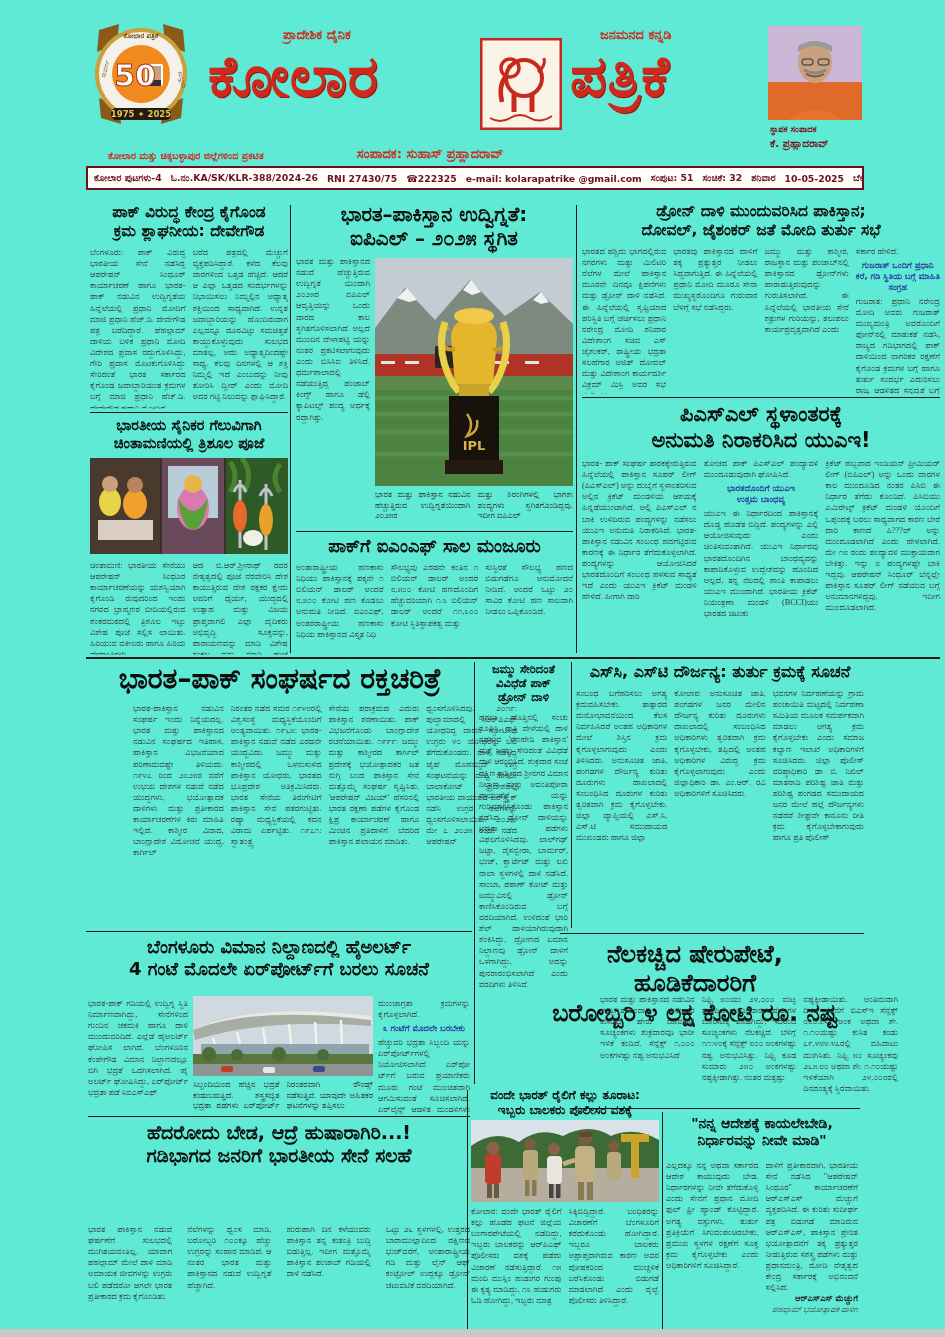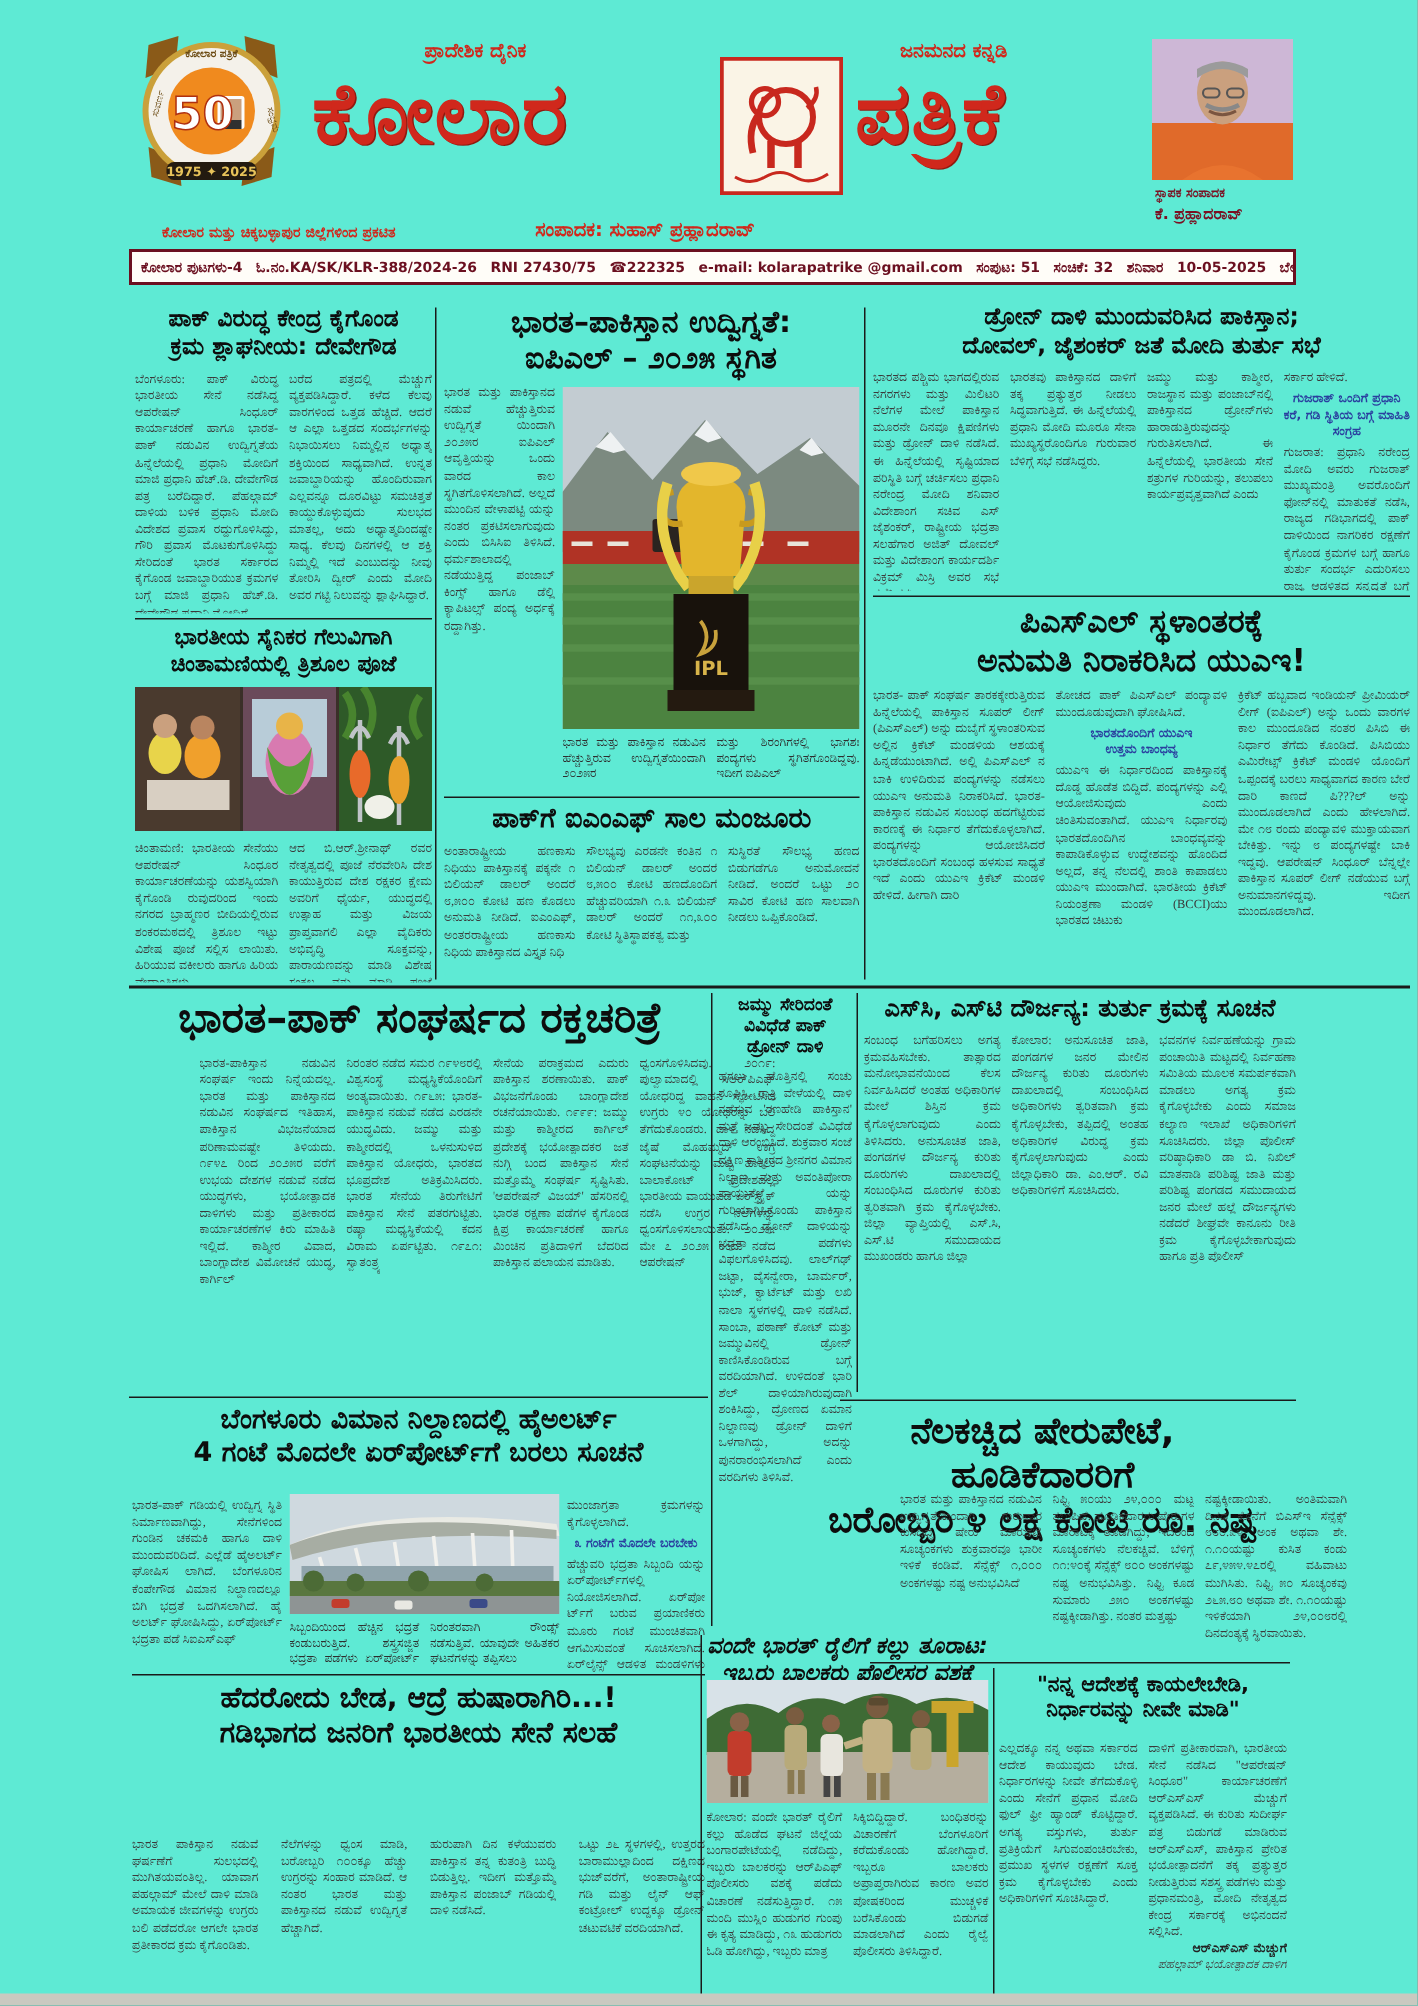--- a/index.html
+++ b/index.html
@@ -304,21 +304,21 @@
 ಗಡಿಭಾಗದ ಜನರಿಗೆ ಭಾರತೀಯ ಸೇನೆ ಸಲಹೆ</div>
   <div class="abs cols" style="left:88px;top:1224px;width:382px;height:146px;gap:15px;">
     <div class="col">ಭಾರತ ಪಾಕಿಸ್ತಾನ ನಡುವೆ ಘರ್ಷಣೆಗೆ ಸುಲಭದಲ್ಲಿ ಮುಗಿತಯವಂತಿಲ್ಲ. ಯಾವಾಗ ಪಹಲ್ಗಾಮ್ ಮೇಲೆ ದಾಳಿ ಮಾಡಿ ಅಮಾಯಕ ಜೀವಗಳನ್ನು ಉಗ್ರರು ಬಲಿ ಪಡೆದರೋ ಆಗಲೇ ಭಾರತ ಪ್ರತೀಕಾರದ ಕ್ರಮ ಕೈಗೊಂಡಿತು.</div>
     <div class="col">ನೆಲೆಗಳನ್ನು ಧ್ವಂಸ ಮಾಡಿ, ಬರೋಬ್ಬರಿ ೧೦೦ಕ್ಕೂ ಹೆಚ್ಚು ಉಗ್ರರನ್ನು ಸಂಹಾರ ಮಾಡಿದೆ. ಆ ನಂತರ ಭಾರತ ಮತ್ತು ಪಾಕಿಸ್ತಾನದ ನಡುವೆ ಉದ್ವಿಗ್ನತೆ ಹೆಚ್ಚಾಗಿದೆ.</div>
     <div class="col">ಹುರುಪಾಗಿ ದಿನ ಕಳೆಯುವರು ಪಾಕಿಸ್ತಾನ ತನ್ನ ಕುತಂತ್ರಿ ಬುದ್ಧಿ ಬಿಡುತ್ತಿಲ್ಲ. ಇದೀಗ ಮತ್ತೊಮ್ಮೆ ಪಾಕಿಸ್ತಾನ ಪಂಜಾಬ್ ಗಡಿಯಲ್ಲಿ ದಾಳಿ ನಡೆಸಿದೆ.</div>
     <div class="col">ಒಟ್ಟು ೨೬ ಸ್ಥಳಗಳಲ್ಲಿ, ಉತ್ತರದ ಬಾರಾಮುಲ್ಲಾದಿಂದ ದಕ್ಷಿಣದ ಭುಜ್‌ವರೆಗೆ, ಅಂತಾರಾಷ್ಟ್ರೀಯ ಗಡಿ ಮತ್ತು ಲೈನ್ ಆಫ್ ಕಂಟ್ರೋಲ್ ಉದ್ದಕ್ಕೂ ಡ್ರೋನ್ ಚಟುವಟಿಕೆ ವರದಿಯಾಗಿದೆ.</div>
   </div>
 
   <div class="abs rule" style="left:467px;top:1090px;width:1px;height:240px;"></div>
 
-  <div class="abs hl" style="left:471px;top:1088px;width:188px;font-size:15px;font-style:italic;">ವಂದೇ ಭಾರತ್ ರೈಲಿಗೆ ಕಲ್ಲು ತೂರಾಟ:
+  <div class="abs hl" style="left:471px;top:1088px;width:188px;font-size:12px;">ವಂದೇ ಭಾರತ್ ರೈಲಿಗೆ ಕಲ್ಲು ತೂರಾಟ:
 ಇಬ್ಬರು ಬಾಲಕರು ಪೊಲೀಸರ ವಶಕ್ಕೆ</div>
   <div class="abs" style="left:471px;top:1120px;width:188px;height:82px;">
     <svg width="188" height="82" viewBox="0 0 188 82">
       <rect width="188" height="82" fill="#d8e2e8"></rect>
       <path d="M0 26 q24 -18 48 -4 q20 -16 44 -6 q26 -14 48 0 q24 -10 48 4 l0 30 L0 50 Z" fill="#3e6b35"></path>
       <rect y="48" width="188" height="34" fill="#b5ae9e"></rect>
       <rect x="160" y="18" width="8" height="40" fill="#caa52c"></rect>
       <rect x="150" y="14" width="28" height="8" fill="#caa52c"></rect>
       <g>
         <rect x="14" y="34" width="16" height="30" rx="4" fill="#c23c2c"></rect>

